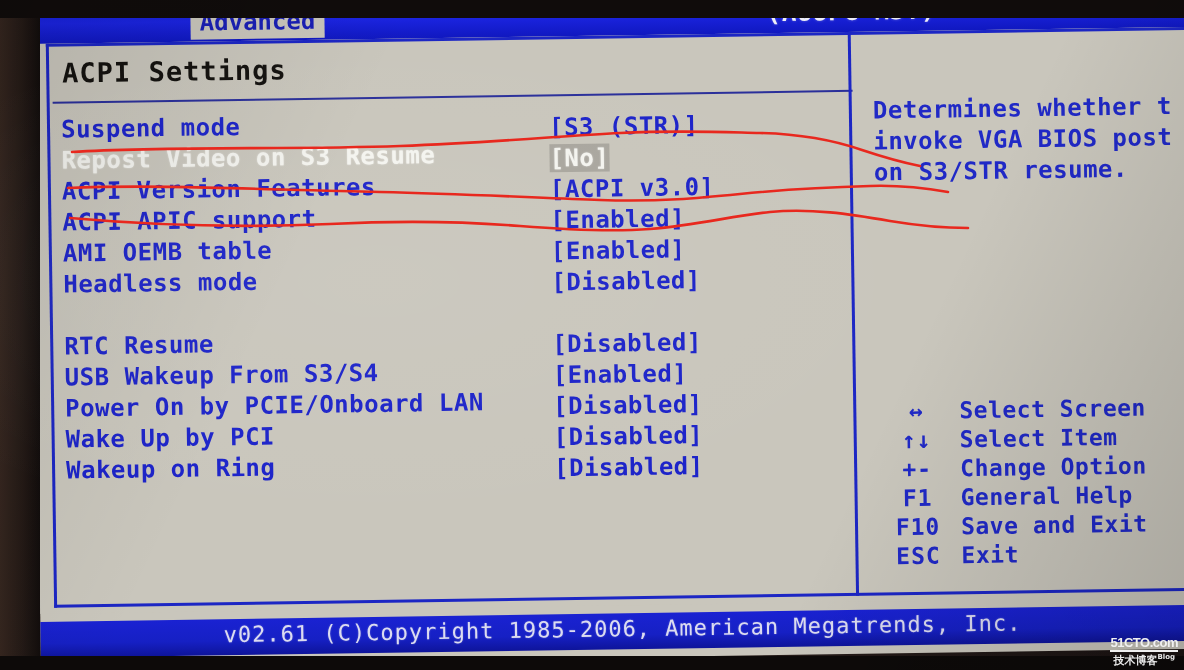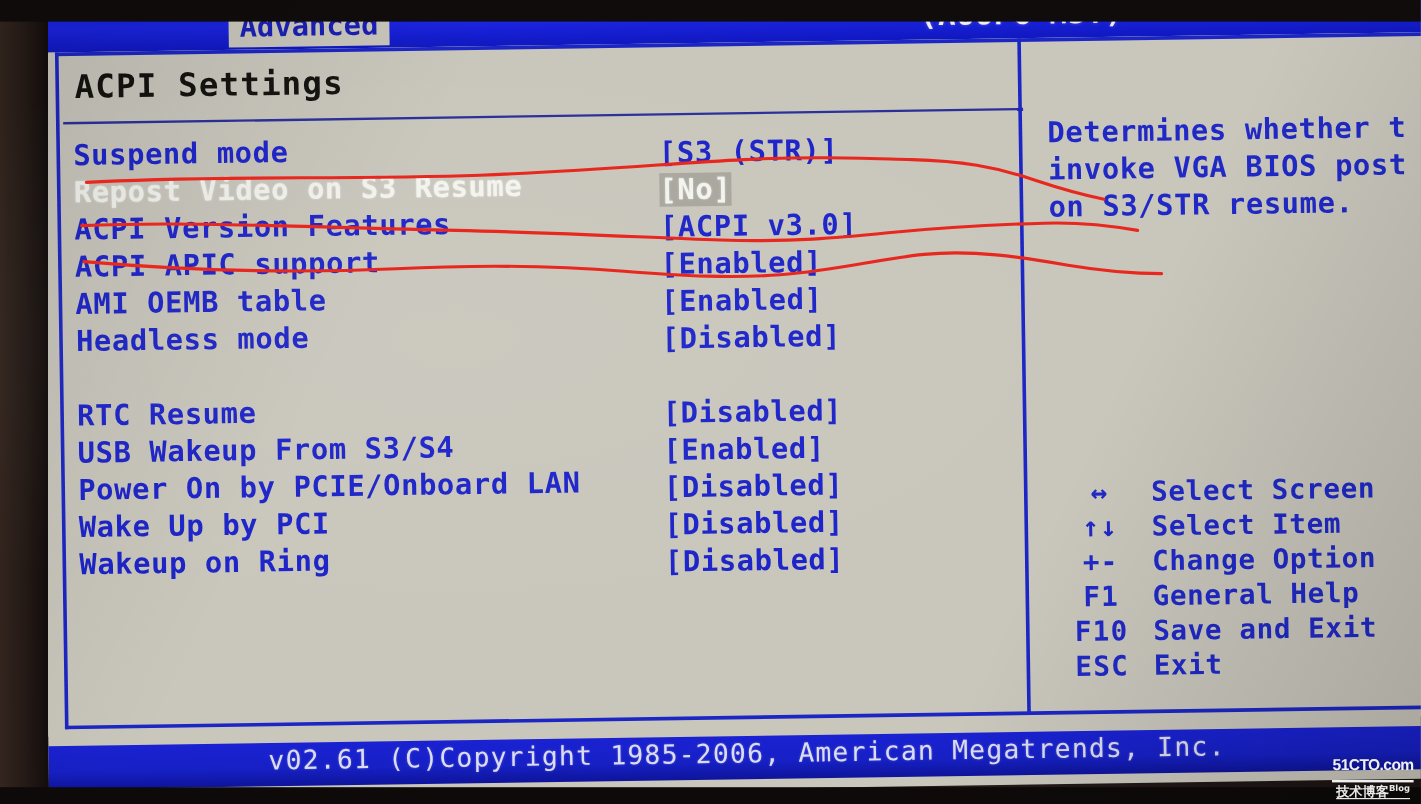--- a/index.html
+++ b/index.html
@@ -238,29 +238,28 @@
     text-align: center;
     line-height: 1;
   }
   .wm-main {
     color: #f0f0f0;
     font-size: 13px;
     font-weight: bold;
     font-family: "Liberation Sans", sans-serif;
     letter-spacing: -0.5px;
     border-bottom: 2px solid #f0f0f0;
-    padding-bottom: 6px;
+    padding-bottom: 1px;
   }
   .wm-sub {
     margin-top: 2px;
     color: #e8e8e8;
     font-size: 11px;
     font-weight: bold;
     font-family: "DejaVu Sans", sans-serif;
-    text-decoration: underline;
   }
   .wm-sub sup { font-size: 7px; }
 
   
   #annot {
     position: absolute;
     left: 0; top: 0;
     width: 1184px; height: 670px;
     z-index: 50;
     pointer-events: none;

